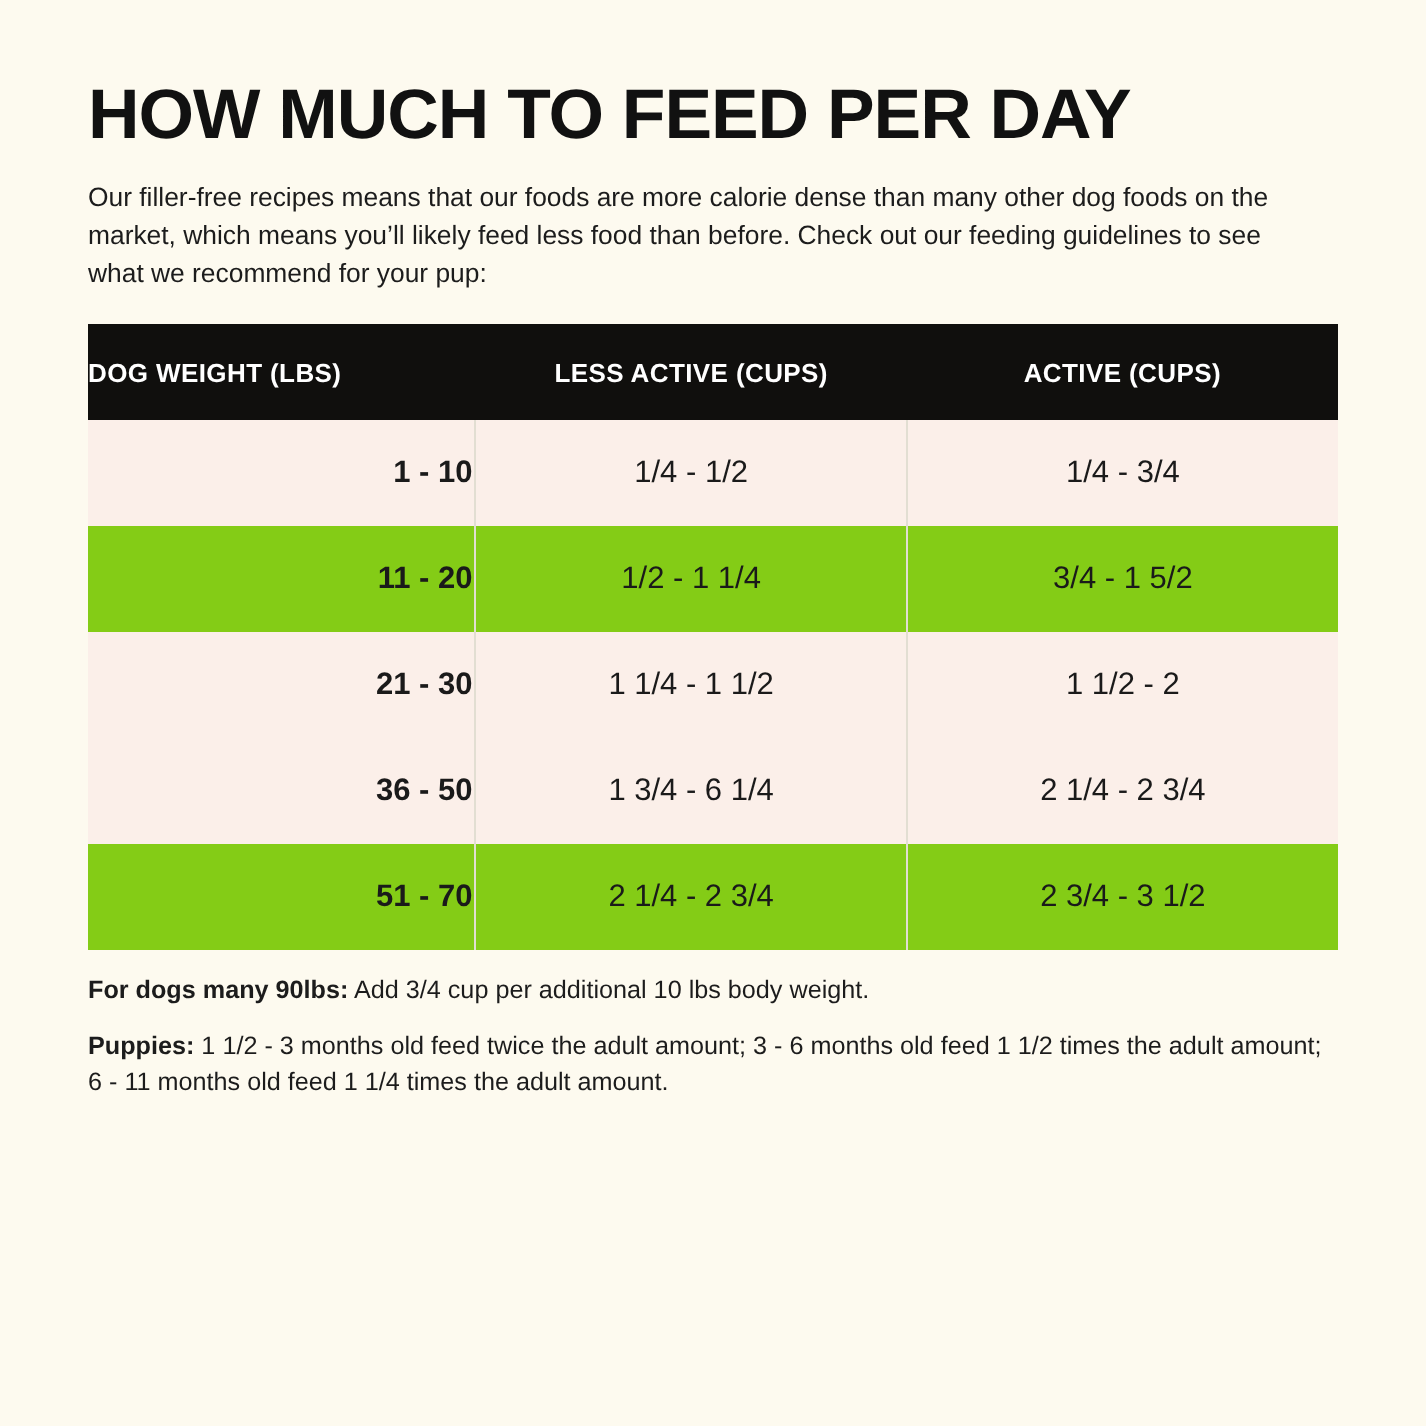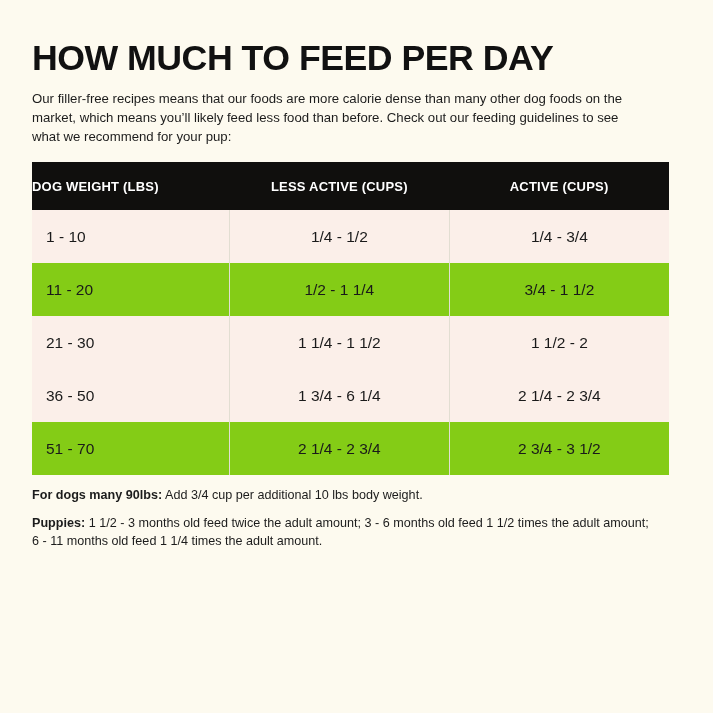--- a/index.html
+++ b/index.html
@@ -11,21 +11,21 @@
     height: 713px;
     background: #fdfaef;
     font-family: "Liberation Sans", sans-serif;
     color: #1a1a1a;
     overflow: hidden;
   }
   .page {
     width: 713px;
     height: 578px;
     box-sizing: border-box;
-    padding: 36px 44px 10px 32px;
+    padding: 36px 44px 10px 44px;
     background: #fdfaef;
   }
   .title {
     font-family: "Liberation Sans", sans-serif;
     font-weight: bold;
     font-size: 35px;
     letter-spacing: -0.5px;
     line-height: 1.05;
     margin: 4px 0 12px 0;
     text-transform: uppercase;
@@ -68,23 +68,23 @@
   table.feed-table td {
     font-size: 15.5px;
     height: 51px;
     vertical-align: middle;
     border-right: 1px solid #e2ded2;
   }
   table.feed-table td:last-child {
     border-right: none;
   }
   td.weight {
-    text-align: left;
+    text-align: right;
     padding-left: 14px;
-    font-weight: normal;
+    font-weight: bold;
     font-size: 14.5px;
   }
   td.amount {
     text-align: center;
   }
   tr.shade td {
     background: #fbefe9;
   }
   tr.plain td {
     background: #84cc16;
@@ -122,21 +122,21 @@
     </thead>
     <tbody>
       <tr class="shade">
         <td class="weight">1 - 10</td>
         <td class="amount">1/4 - 1/2</td>
         <td class="amount">1/4 - 3/4</td>
       </tr>
       <tr class="plain">
         <td class="weight">11 - 20</td>
         <td class="amount">1/2 - 1 1/4</td>
-        <td class="amount">3/4 - 1 1/2</td>
+        <td class="amount">3/4 - 1 5/2</td>
       </tr>
       <tr class="shade">
         <td class="weight">21 - 30</td>
         <td class="amount">1 1/4 - 1 1/2</td>
         <td class="amount">1 1/2 - 2</td>
       </tr>
       <tr class="shade">
         <td class="weight">36 - 50</td>
         <td class="amount">1 3/4 - 6 1/4</td>
         <td class="amount">2 1/4 - 2 3/4</td>

